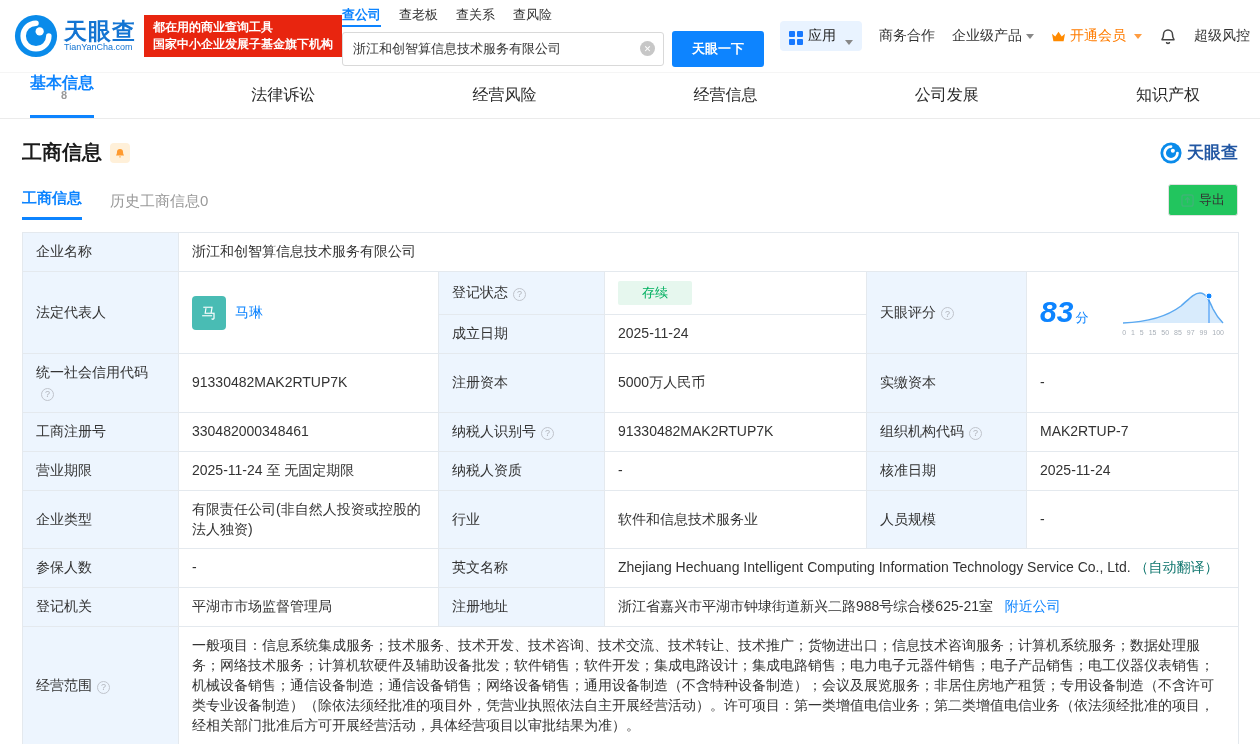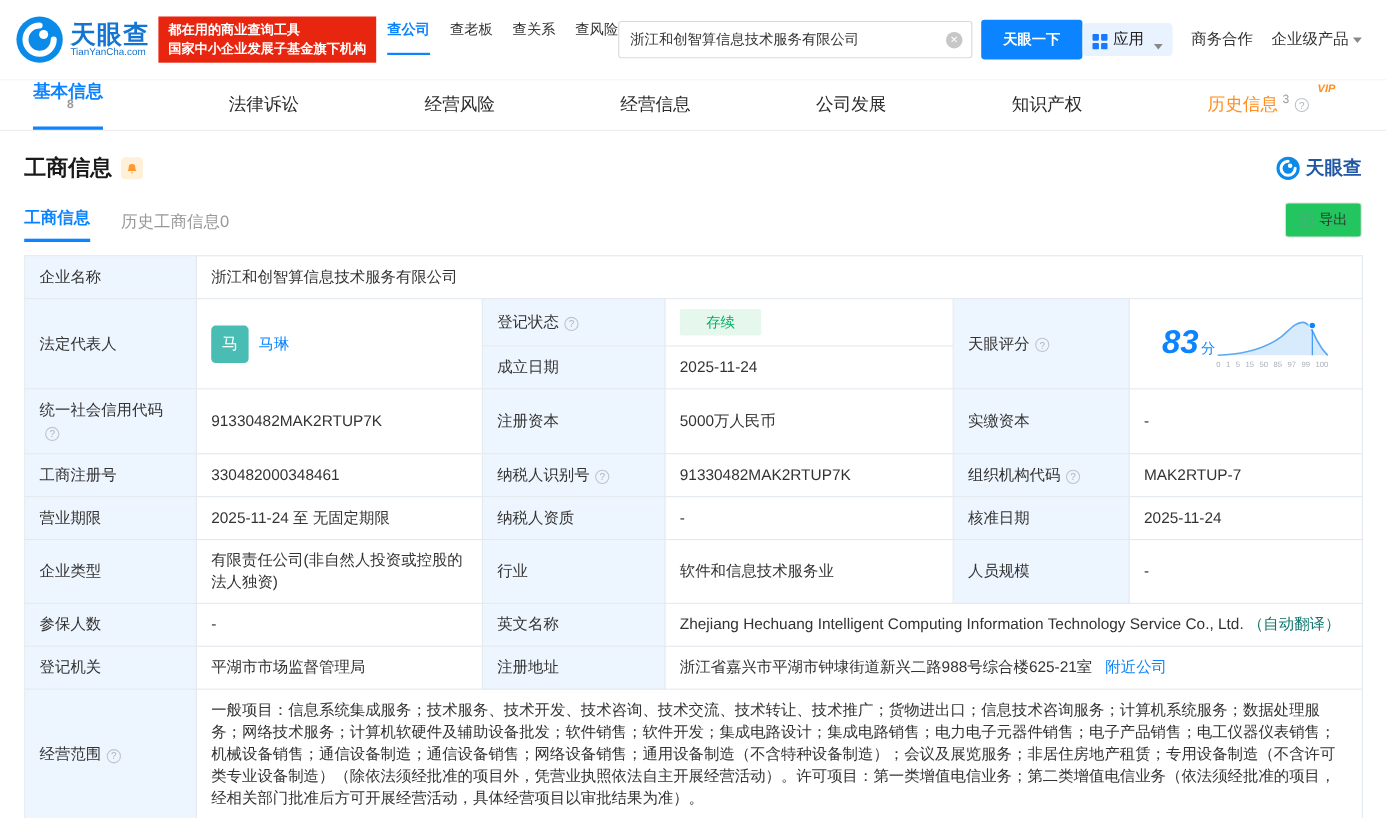--- a/index.html
+++ b/index.html
@@ -7,21 +7,21 @@
   .page { position:relative; width:1260px; height:744px; overflow:hidden; background:#fff; }
 
   
   .topbar { height:72px; display:flex; align-items:center; padding:0 10px 0 14px; }
   .logo { display:flex; align-items:center; gap:6px; cursor:pointer; flex:none; }
   .logo-icon { width:44px; height:44px; }
   .logo-txt { line-height:1.05; }
   .logo-cn { font-size:23px; font-weight:bold; color:#1374d2; letter-spacing:1px; }
   .logo-en { font-size:9px; color:#1374d2; }
   .slogan { background:#e8250f; color:#fff; font-size:12px; font-weight:bold; padding:4px 9px; margin-left:8px; line-height:17px; white-space:nowrap; flex:none; }
-  .search-block { margin-left:10px; display:flex; flex:none; }
+  .search-block { display:flex; flex-direction:column; flex:none; }
   .search-tabs { display:flex; gap:18px; font-size:13px; color:#333; margin-bottom:4px; }
   .stab { cursor:pointer; padding-bottom:1px; }
   .stab.active { color:#0d84ff; font-weight:bold; border-bottom:2px solid #0d84ff; }
   .search-row { display:flex; align-items:center; }
   .search-input-wrap { position:relative; width:322px; height:34px; border:1px solid #d9d9d9; border-radius:3px; display:flex; align-items:center; background:#fff; }
   .search-input { border:none; outline:none; flex:1; font-size:13px; padding:0 30px 0 10px; color:#333; height:100%; background:transparent; font-family:inherit; }
   .clear-icon { position:absolute; right:8px; width:15px; height:15px; border-radius:50%; background:#c7c7c7; color:#fff; font-size:9px; display:flex; align-items:center; justify-content:center; cursor:pointer; }
   .search-btn { margin-left:8px; width:92px; height:36px; background:#0d84ff; color:#fff; border:none; border-radius:3px; font-size:13px; font-weight:bold; cursor:pointer; font-family:inherit; }
   .topnav { margin-left:auto; display:flex; align-items:center; gap:17px; font-size:14px; color:#333; white-space:nowrap; overflow:hidden; }
   .app-chip { display:flex; align-items:flex-end; gap:5px; background:#e9f3ff; border-radius:4px; padding:6px 9px; cursor:pointer; color:#222; }
@@ -54,21 +54,21 @@
 
   
   .info-table { width:1216px; border-collapse:collapse; margin-top:12px; table-layout:fixed; }
   .info-table td { border:1px solid #e4e9ee; font-size:14px; color:#333; padding:9px 13px; vertical-align:middle; word-break:break-word; line-height:1.42; }
   .info-table td.lbl { background:#edf5fe; }
   .help { display:inline-flex; align-items:center; justify-content:center; width:13px; height:13px; border-radius:50%; border:1px solid #c0c4cc; color:#b0b4bb; font-size:9px; margin-left:5px; cursor:pointer; flex:none; }
   .status-badge { display:inline-block; background:#e6f7ee; color:#00b060; border-radius:2px; padding:3px 24px; font-size:13px; }
   .rep-cell { display:flex; align-items:center; }
   .avatar { width:34px; height:34px; background:#49bcb4; color:#fff; border-radius:4px; display:flex; align-items:center; justify-content:center; font-size:15px; margin-right:9px; flex:none; cursor:pointer; }
   .rep-name { color:#0d84ff; cursor:pointer; }
-  .score-cell-inner { display:flex; align-items:center; justify-content:center; }
+  .score-cell-inner { display:flex; align-items:center; justify-content:space-between; }
   .score-num { font-size:30px; color:#0d84ff; font-weight:bold; font-style:italic; }
   .score-unit { font-size:13px; color:#0d84ff; margin-left:2px; }
   .score-chart { display:flex; flex-direction:column; align-items:center; }
   .ticks { font-size:7px; color:#a9b0b8; word-spacing:3px; margin-top:1px; }
   .link { color:#0d84ff; cursor:pointer; margin-left:8px; white-space:nowrap; }
   .note { color:#0f766e; }
   .nowrap { white-space:nowrap; overflow:hidden; }
 </style>
 </head>
 <body>
@@ -153,26 +153,20 @@
       <span>经营风险</span>
     </div>
     <div class="mtab">
       <span>经营信息</span>
     </div>
     <div class="mtab">
       <span>公司发展</span>
     </div>
     <div class="mtab">
       <span>知识产权</span>
-    </div>
-    <div class="mtab history">
-      <span class="vip-tag">VIP</span>
-      <span>历史信息</span>
-        <span class="tab-cnt">3</span>
-      <span class="help">?</span>
     </div>
   </nav>
 
   <main class="content">
     <div class="sec-head">
       <span class="sec-title">工商信息</span>
       <span class="bell-badge">
         <svg width="12" height="12" viewBox="0 0 24 24" fill="#ff9a2e">
           <path d="M6 10 a6 6 0 0 1 12 0 c0 5 2 6 2 7 H4 c0-1 2-2 2-7z"></path>
           <path d="M10 19 a2 2 0 0 0 4 0 z"></path>

